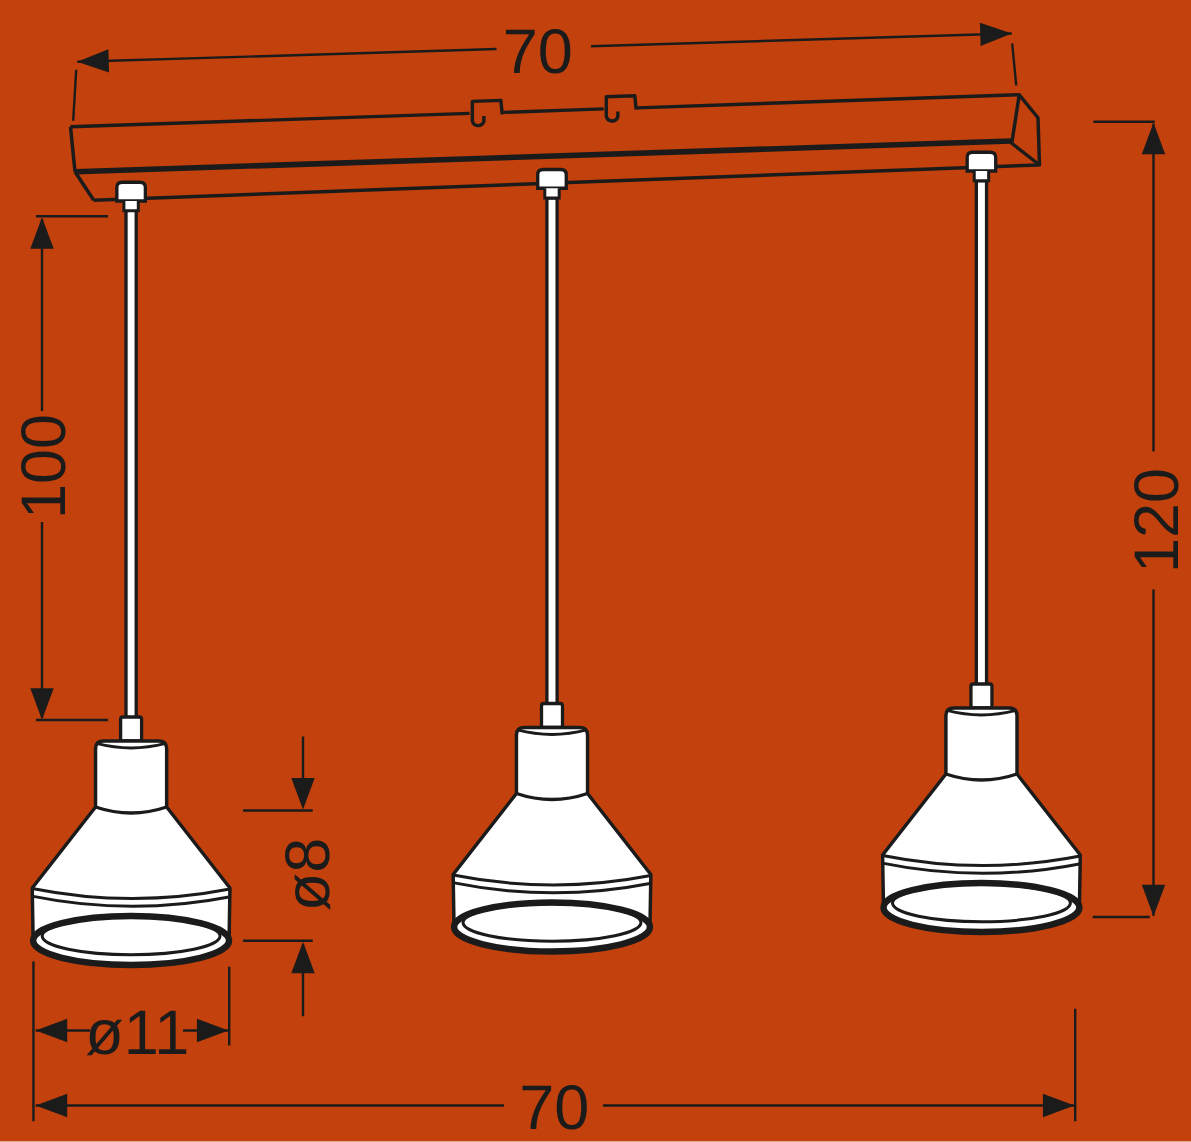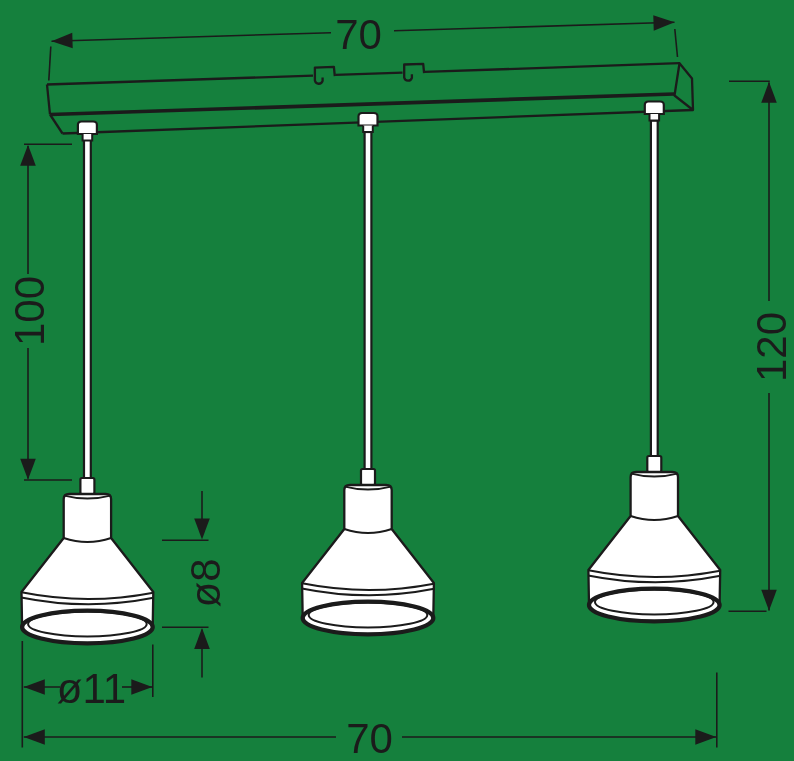--- a/index.html
+++ b/index.html
@@ -1,16 +1,16 @@
 <!DOCTYPE html>
 <html><head>
 <meta charset="utf-8">
 <style>
   html, body { margin: 0; padding: 0; background: #ffffff; }
-  .stage { width: 794px; height: 761px; background: #15803d; position: relative; overflow: hidden; }
+  .stage { width: 794px; height: 761px; background: #c2410c; position: relative; overflow: hidden; }
   svg { display: block; }
   .obj   { stroke: #1b1b1b; fill: none; stroke-width: 2.3; }
   .thick { stroke: #1b1b1b; fill: none; stroke-width: 3.7; }
   .dim   { stroke: #1b1b1b; fill: none; stroke-width: 1.6; }
   .ah    { fill: #1b1b1b; stroke: none; }
   text   { font-family: "Liberation Sans", "DejaVu Sans", sans-serif;
            font-size: 42px; fill: #1b1b1b; }
 </style>
 </head>
 <body>

